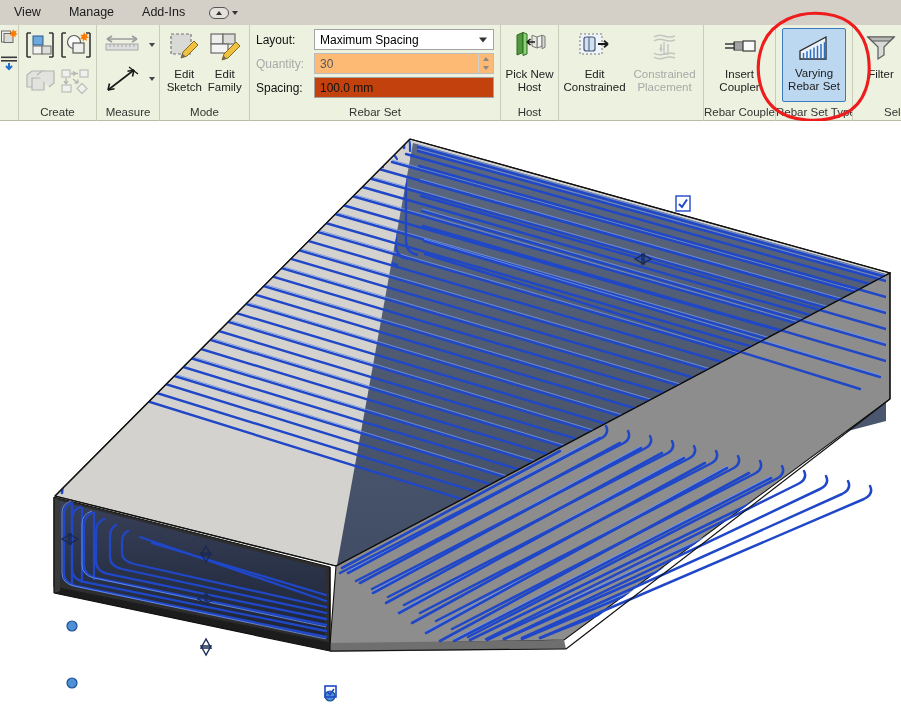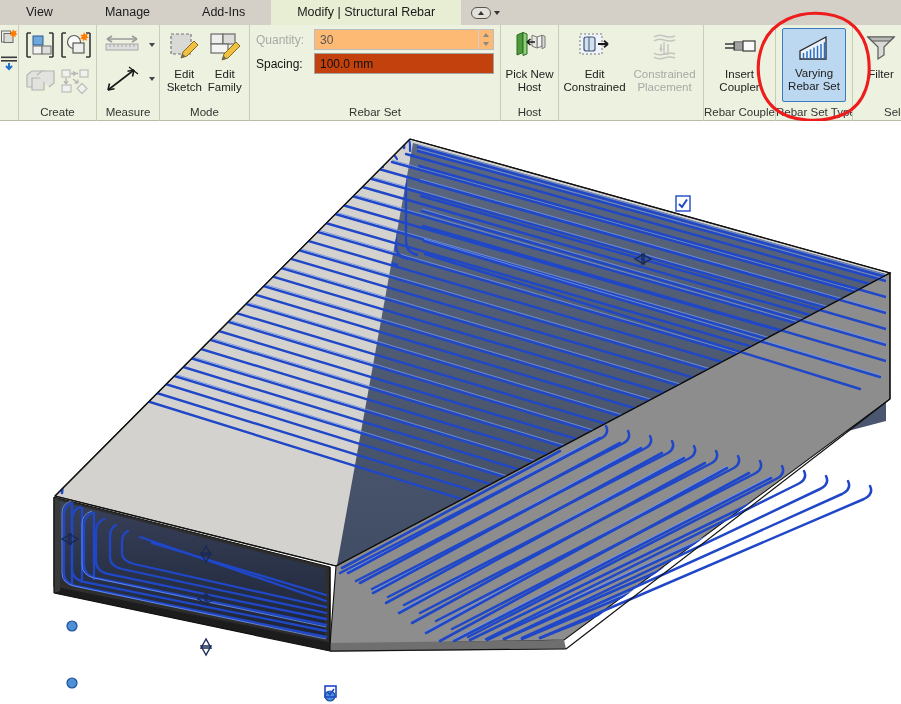--- a/index.html
+++ b/index.html
@@ -14,21 +14,21 @@
 
   
   .tabbar {
     position: absolute; top: 0; left: 0;
     width: 901px; height: 25px;
     background: #d4d0c8;
     display: flex; align-items: flex-end;
   }
   .tab {
     height: 25px; line-height: 25px;
-    padding: 0 26px;
+    padding: 0 14px;
     font-size: 12.5px; color: #1a1a1a;
     white-space: nowrap;
   }
   .tab.active {
     background: #e8eed4;
     color: #1a1a1a;
   }
   .tab-extra {
     display: flex; align-items: center; gap: 3px;
     padding: 0 10px; height: 25px;
@@ -190,21 +190,20 @@
 </style>
 </head>
 <body>
 
 <div id="app">
 
   <div class="tabbar">
     <div class="tab">View</div>
     <div class="tab">Manage</div>
     <div class="tab">Add-Ins</div>
-    <div class="tab active">Modify | Structural Rebar</div>
     <div class="tab-extra">
       <span class="oval-icon"></span>
       <span class="mini-caret"></span>
     </div>
   </div>
 
   <div class="ribbon">
 
     <div class="qcol">
       <span>
@@ -350,20 +349,27 @@
             <span>Family</span>
           </span>
         </div>
       </div>
       <div class="panel-title">Mode</div>
     </div>
 
     <div class="panel" style="width:251px">
       <div class="panel-body" style="padding:0;">
         <div class="form">
+          <div class="frow">
+            <span class="flabel">Layout:</span>
+            <span class="combo">
+              <span>Maximum Spacing</span>
+              <span class="caret"></span>
+            </span>
+          </div>
           <div class="frow">
             <span class="flabel dim">Quantity:</span>
             <span class="spin">
               <span>30</span>
               <span class="arrows">
                 <span class="up"></span>
                 <span class="dn"></span>
               </span>
             </span>
           </div>

